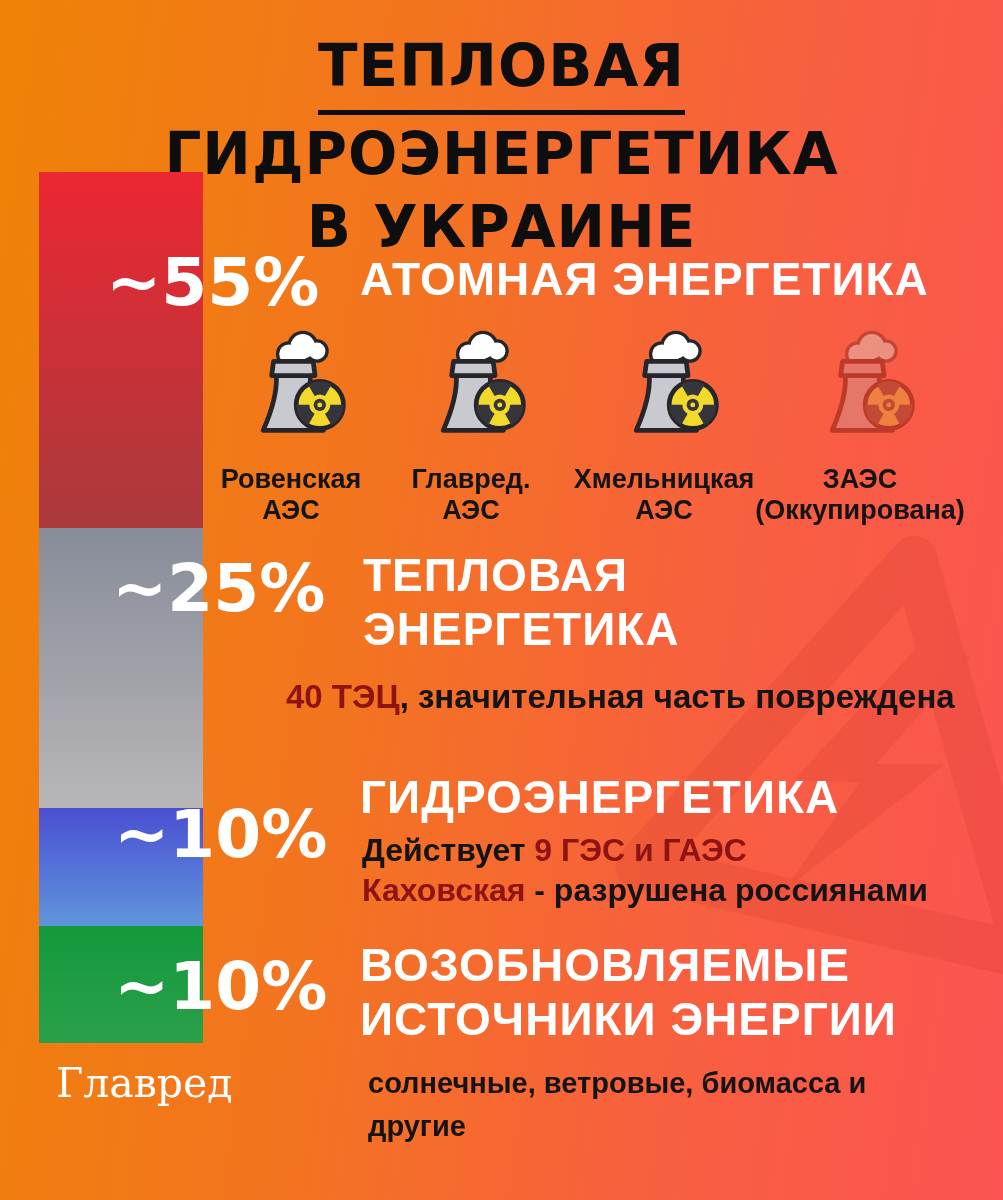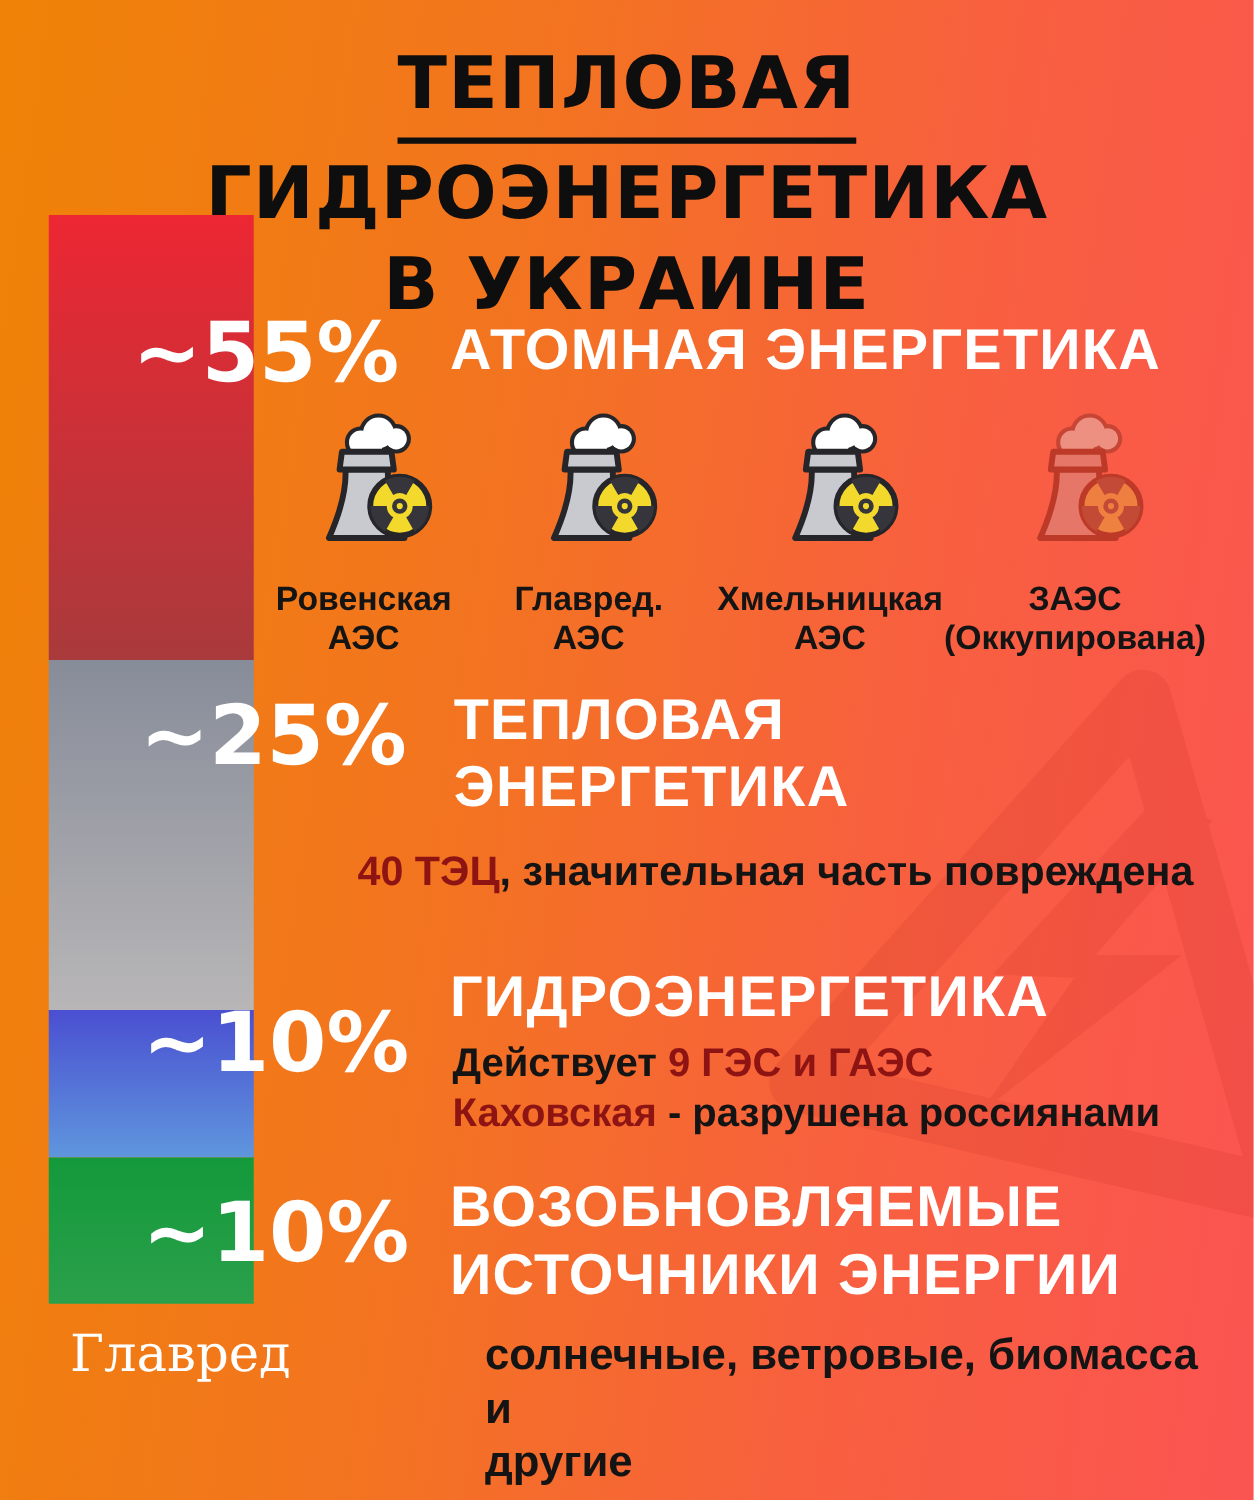--- a/index.html
+++ b/index.html
@@ -37,21 +37,21 @@
     line-height:54px;letter-spacing:1px;white-space:nowrap;}
   .h-nuclear{left:360px;top:252px;}
   .h-thermal{left:363px;top:548px;}
   .h-hydro{left:360px;top:770px;}
   .h-renewable{left:360px;top:938px;}
   
   .note{position:absolute;font-weight:bold;color:#141414;white-space:nowrap;}
   .note .em{color:#8e1413;}
   .n-thermal{left:286px;top:678px;font-size:33px;line-height:38px;}
   .n-hydro{left:362px;top:830px;font-size:32px;line-height:40px;}
-  .n-renewable{left:388px;top:1062px;font-size:35px;line-height:43px;white-space:normal;width:600px;}
+  .n-renewable{left:368px;top:1062px;font-size:29px;line-height:43px;white-space:normal;width:600px;}
   
   .plants{position:absolute;left:0;top:330px;width:1003px;height:190px;}
   .plant{position:absolute;width:210px;text-align:center;}
   .plant-1{left:186px;} .plant-2{left:366px;} .plant-3{left:559px;} .plant-4{left:755px;}
   .plant-label{font-weight:bold;font-size:27px;line-height:31px;color:#141414;margin-top:22px;}
   
   .plant-svg{display:block;margin:0 auto;}
   .plant-svg .tower{fill:#c9cacf;stroke:#26262a;stroke-width:5;stroke-linejoin:round;}
   .plant-svg .smoke-o{fill:#ffffff;stroke:#26262a;stroke-width:7;}
   .plant-svg .smoke-f{fill:#ffffff;}

